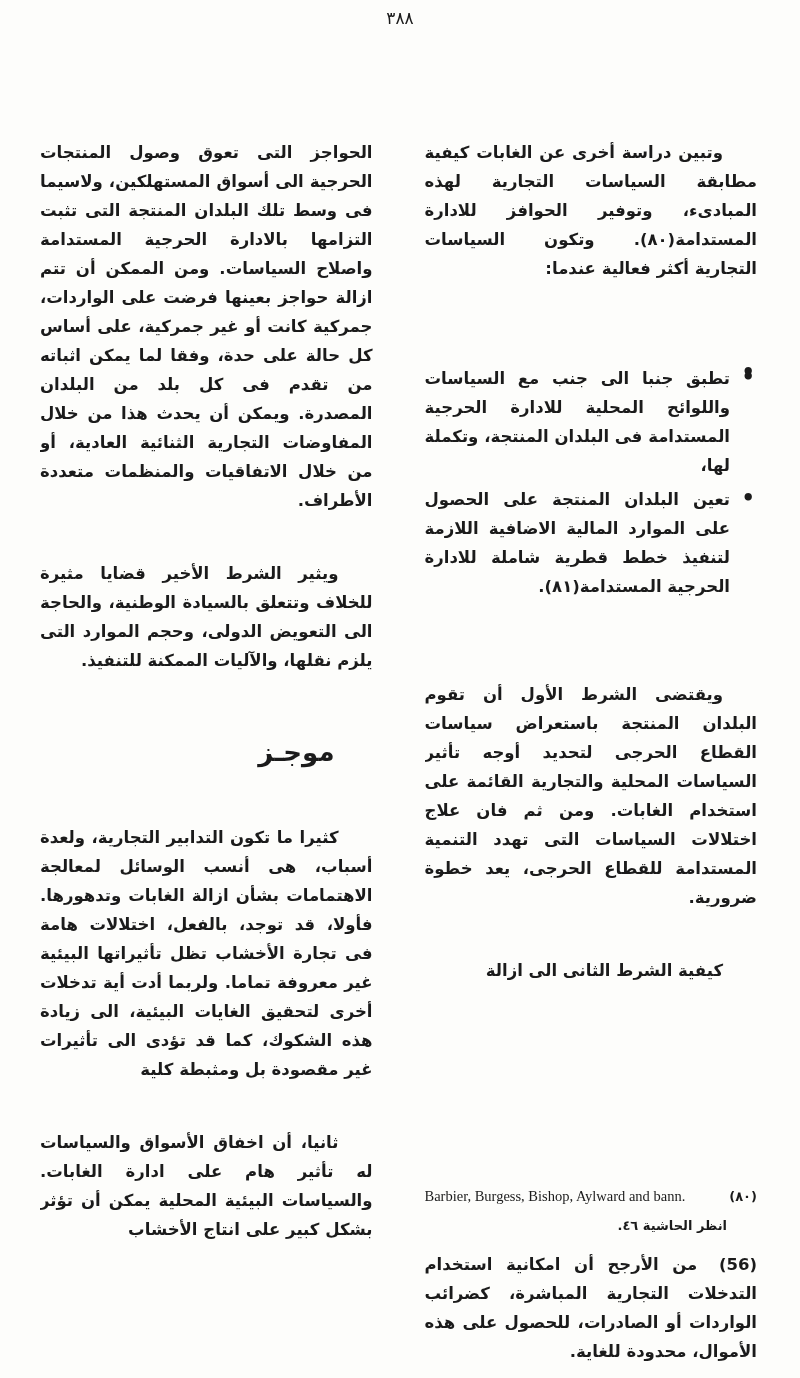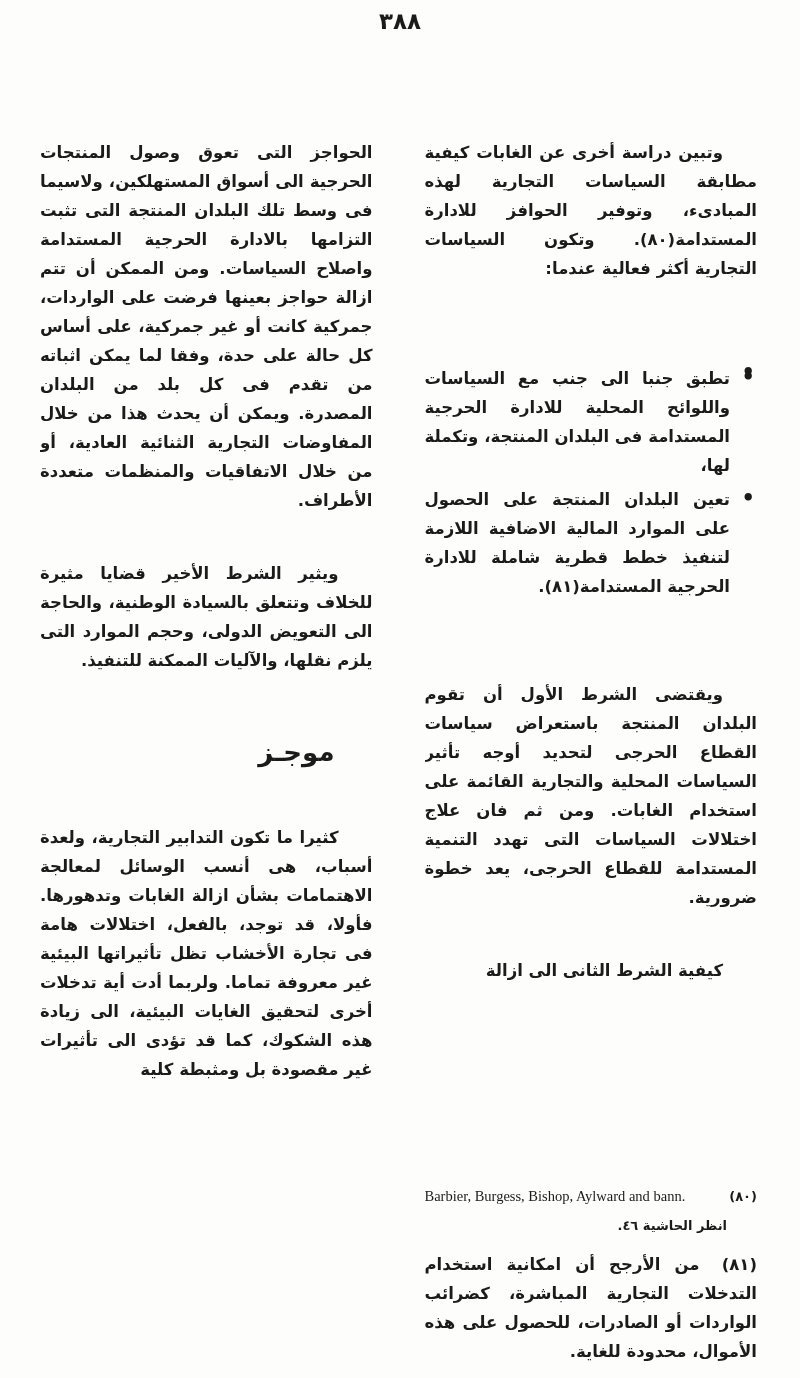--- a/index.html
+++ b/index.html
@@ -19,22 +19,22 @@
     width: 800px;
     height: 1378px;
     direction: rtl;
   }
   .page-number {
     position: absolute;
     top: 8px;
     left: 0;
     width: 100%;
     text-align: center;
-    font-size: 23px;
-    font-weight: bold;
+    font-size: 17px;
+    font-weight: normal;
     letter-spacing: 2px;
   }
   .columns {
     position: absolute;
     top: 138px;
     right: 43px;
     left: 40px;
     height: 1228px;
     display: flex;
     gap: 52px;
@@ -158,36 +158,37 @@
 
         <div class="footnote">
           <div class="fn-row">
             <span class="fn-marker">(٨٠)</span>
             <span class="fn-latin" dir="ltr">Barbier, Burgess, Bishop, Aylward and bann.</span>
           </div>
           <div class="fn-arabic-line">انظر الحاشية ٤٦.</div>
         </div>
 
         <p class="footnote fn-body">
-          <span class="fn-marker">(٨١)</span>
+          <span class="fn-marker">(56)</span>
           <span>من الأرجح أن امكانية استخدام التدخلات التجارية المباشرة، كضرائب الواردات أو الصادرات، للحصول على هذه الأموال، محدودة للغاية.</span>
         </p>
 
       </div>
 
     </div>
 
     <div class="col">
 
       <p>الحواجز التى تعوق وصول المنتجات الحرجية الى أسواق المستهلكين، ولاسيما فى وسط تلك البلدان المنتجة التى تثبت التزامها بالادارة الحرجية المستدامة واصلاح السياسات. ومن الممكن أن تتم ازالة حواجز بعينها فرضت على الواردات، جمركية كانت أو غير جمركية، على أساس كل حالة على حدة، وفقا لما يمكن اثباته من تقدم فى كل بلد من البلدان المصدرة. ويمكن أن يحدث هذا من خلال المفاوضات التجارية الثنائية العادية، أو من خلال الاتفاقيات والمنظمات متعددة الأطراف.</p>
 
       <p class="indent">ويثير الشرط الأخير قضايا مثيرة للخلاف وتتعلق بالسيادة الوطنية، والحاجة الى التعويض الدولى، وحجم الموارد التى يلزم نقلها، والآليات الممكنة للتنفيذ.</p>
 
       <h2 class="summary-heading">موجـز</h2>
 
       <p class="indent">كثيرا ما تكون التدابير التجارية، ولعدة أسباب، هى أنسب الوسائل لمعالجة الاهتمامات بشأن ازالة الغابات وتدهورها. فأولا، قد توجد، بالفعل، اختلالات هامة فى تجارة الأخشاب تظل تأثيراتها البيئية غير معروفة تماما. ولربما أدت أية تدخلات أخرى لتحقيق الغايات البيئية، الى زيادة هذه الشكوك، كما قد تؤدى الى تأثيرات غير مقصودة بل ومثبطة كلية</p>
 
+      <p class="indent">ثانيا، أن اخفاق الأسواق والسياسات له تأثير هام على ادارة الغابات. والسياسات البيئية المحلية يمكن أن تؤثر بشكل كبير على انتاج الأخشاب</p>
 
     </div>
 
   </div>
 
 </div>
 
 </body></html>

